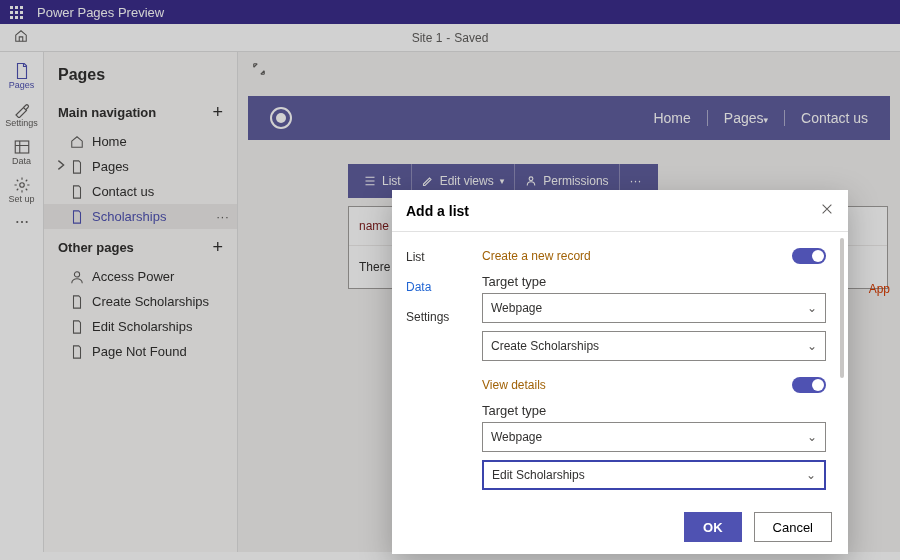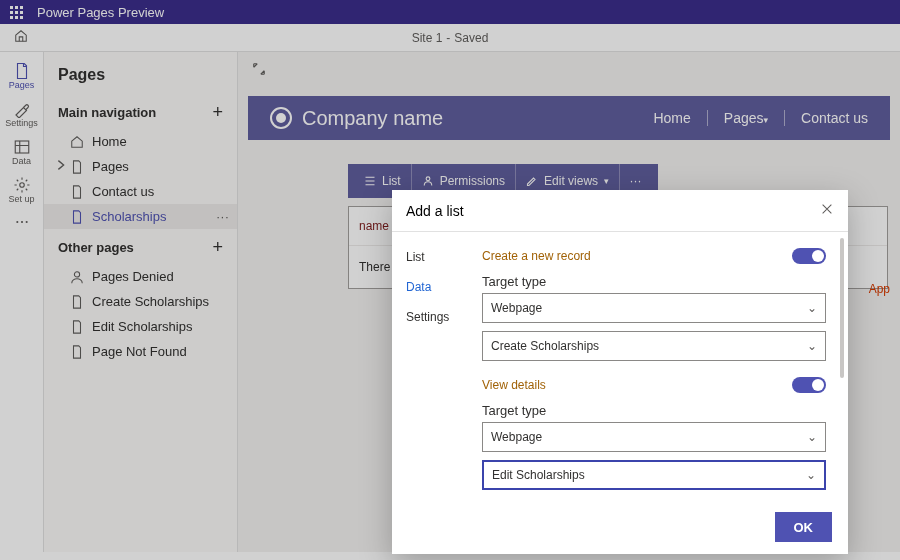--- a/index.html
+++ b/index.html
@@ -53,21 +53,21 @@
   .content-box{ margin:8px 0 0 100px; width:540px; border:1px solid #a19f9d; background:#fff; }
   .content-box .row1{ display:flex; border-bottom:1px solid #edebe9; font-size:12px;}
   .content-box .cell{ padding:12px 10px; color:#7f1d1d;}
   .content-box .row2{ padding:14px 10px; font-size:12px; color:var(--text);}
   .app-right{position:absolute; right:0; top:220px; color:#d83b01; font-size:12px; padding:10px;}
 
   
   .dim{ position:absolute; inset:0; background:rgba(0,0,0,.18); z-index:5;}
   
   .modal{ position:absolute; left:392px; top:190px; width:456px; background:#fff; box-shadow:0 10px 30px rgba(0,0,0,.25); z-index:10; display:flex; flex-direction:column;}
-  .modal-head{ display:flex; align-items:center; justify-content:space-between; padding:12px 14px; font-size:14px; font-weight:400; border-bottom:1px solid var(--border);}
+  .modal-head{ display:flex; align-items:center; justify-content:space-between; padding:12px 14px; font-size:14px; font-weight:700; border-bottom:1px solid var(--border);}
   .modal-body{ display:flex; min-height:260px;}
   .modal-tabs{ width:86px; padding:10px 0; font-size:12px;}
   .modal-tabs div{ padding:8px 14px; cursor:pointer; color:#323130;}
   .modal-tabs div.active{ color:#2266d3;}
   .modal-form{ flex:1; padding:10px 22px 10px 4px; position:relative;}
   .modal-form .scroll-ind{ position:absolute; right:4px; top:6px; width:4px; height:140px; background:#c8c6c4; border-radius:2px;}
   .field-row{ display:flex; align-items:center; justify-content:space-between; font-size:12px; color:#a16207; margin:6px 0 4px;}
   .label{ font-size:13px; color:#323130; margin:10px 0 4px;}
   .select{ width:100%; height:30px; border:1px solid #8a8886; background:#fff; font-size:12px; display:flex; align-items:center; justify-content:space-between; padding:0 8px; color:#323130; cursor:pointer;}
   .select.focus{ border:2px solid #3b44ac;}
@@ -190,21 +190,21 @@
     <div class="group-head">
       <span>Other pages</span>
       <span class="plus">+</span>
     </div>
     <ul class="tree">
       <li>
         <svg viewBox="0 0 16 16" fill="none" stroke="currentColor" stroke-width="1.2">
             <circle cx="8" cy="5" r="3"></circle>
             <path d="M2 15c0-3 3-5 6-5s6 2 6 5"></path>
           </svg>
-        <span>Pages Denied</span>
+        <span>Access Power</span>
       </li>
       <li>
         <svg viewBox="0 0 16 16" fill="none" stroke="currentColor" stroke-width="1.2">
             <path d="M4 1h6l2 2v12H4z"></path>
           </svg>
         <span>Create Scholarships</span>
       </li>
       <li>
         <svg viewBox="0 0 16 16" fill="none" stroke="currentColor" stroke-width="1.2">
             <path d="M4 1h6l2 2v12H4z"></path>
@@ -222,51 +222,50 @@
 
   <div class="canvas">
     <span class="resize">
       <svg width="14" height="14" viewBox="0 0 16 16" fill="none" stroke="currentColor" stroke-width="1.3">
           <path d="M2 6l4-4M2 2h4M2 2v4M14 10l-4 4M14 14h-4M14 14v-4"></path>
         </svg>
     </span>
     <div class="site-header">
       <div class="brand">
         <span class="brand-logo"></span>
-        <span>Company name</span>
       </div>
       <div class="nav">
         <span>Home</span>
         <span class="sep"></span>
         <span><span>Pages</span><span style="font-size:9px;">▾</span></span>
         <span class="sep"></span>
         <span>Contact us</span>
       </div>
     </div>
 
     <div class="toolbar">
       <div class="tb">
         <svg width="12" height="12" viewBox="0 0 16 16" fill="none" stroke="#fff" stroke-width="1.5">
             <path d="M2 3h12M2 8h12M2 13h12"></path>
           </svg>
         <span>List</span>
       </div>
       <div class="tb">
         <svg width="12" height="12" viewBox="0 0 16 16" fill="none" stroke="#fff" stroke-width="1.5">
+            <path d="M2 12l8-8 2 2-8 8H2z"></path>
+          </svg>
+        <span>Edit views</span>
+        <span style="font-size:9px">▾</span>
+      </div>
+      <div class="tb">
+        <svg width="12" height="12" viewBox="0 0 16 16" fill="none" stroke="#fff" stroke-width="1.5">
             <circle cx="8" cy="5" r="2.5"></circle>
             <path d="M3 14c0-3 2-5 5-5s5 2 5 5"></path>
           </svg>
         <span>Permissions</span>
-      </div>
-      <div class="tb">
-        <svg width="12" height="12" viewBox="0 0 16 16" fill="none" stroke="#fff" stroke-width="1.5">
-            <path d="M2 12l8-8 2 2-8 8H2z"></path>
-          </svg>
-        <span>Edit views</span>
-        <span style="font-size:9px">▾</span>
       </div>
       <div class="tb">···</div>
     </div>
 
     <div class="content-box">
       <div class="row1">
           <div class="cell">name</div>
         </div>
       <div class="row2">There</div>
     </div>
@@ -320,14 +319,15 @@
       </div>
       <div style="height:8px"></div>
       <div class="select focus">
         <span>Edit Scholarships</span>
         <span class="chev-down">⌄</span>
       </div>
     </div>
   </div>
   <div class="modal-foot">
     <button class="btn primary">OK</button>
+    <button class="btn">Cancel</button>
   </div>
 </div>
 
 </body></html>

